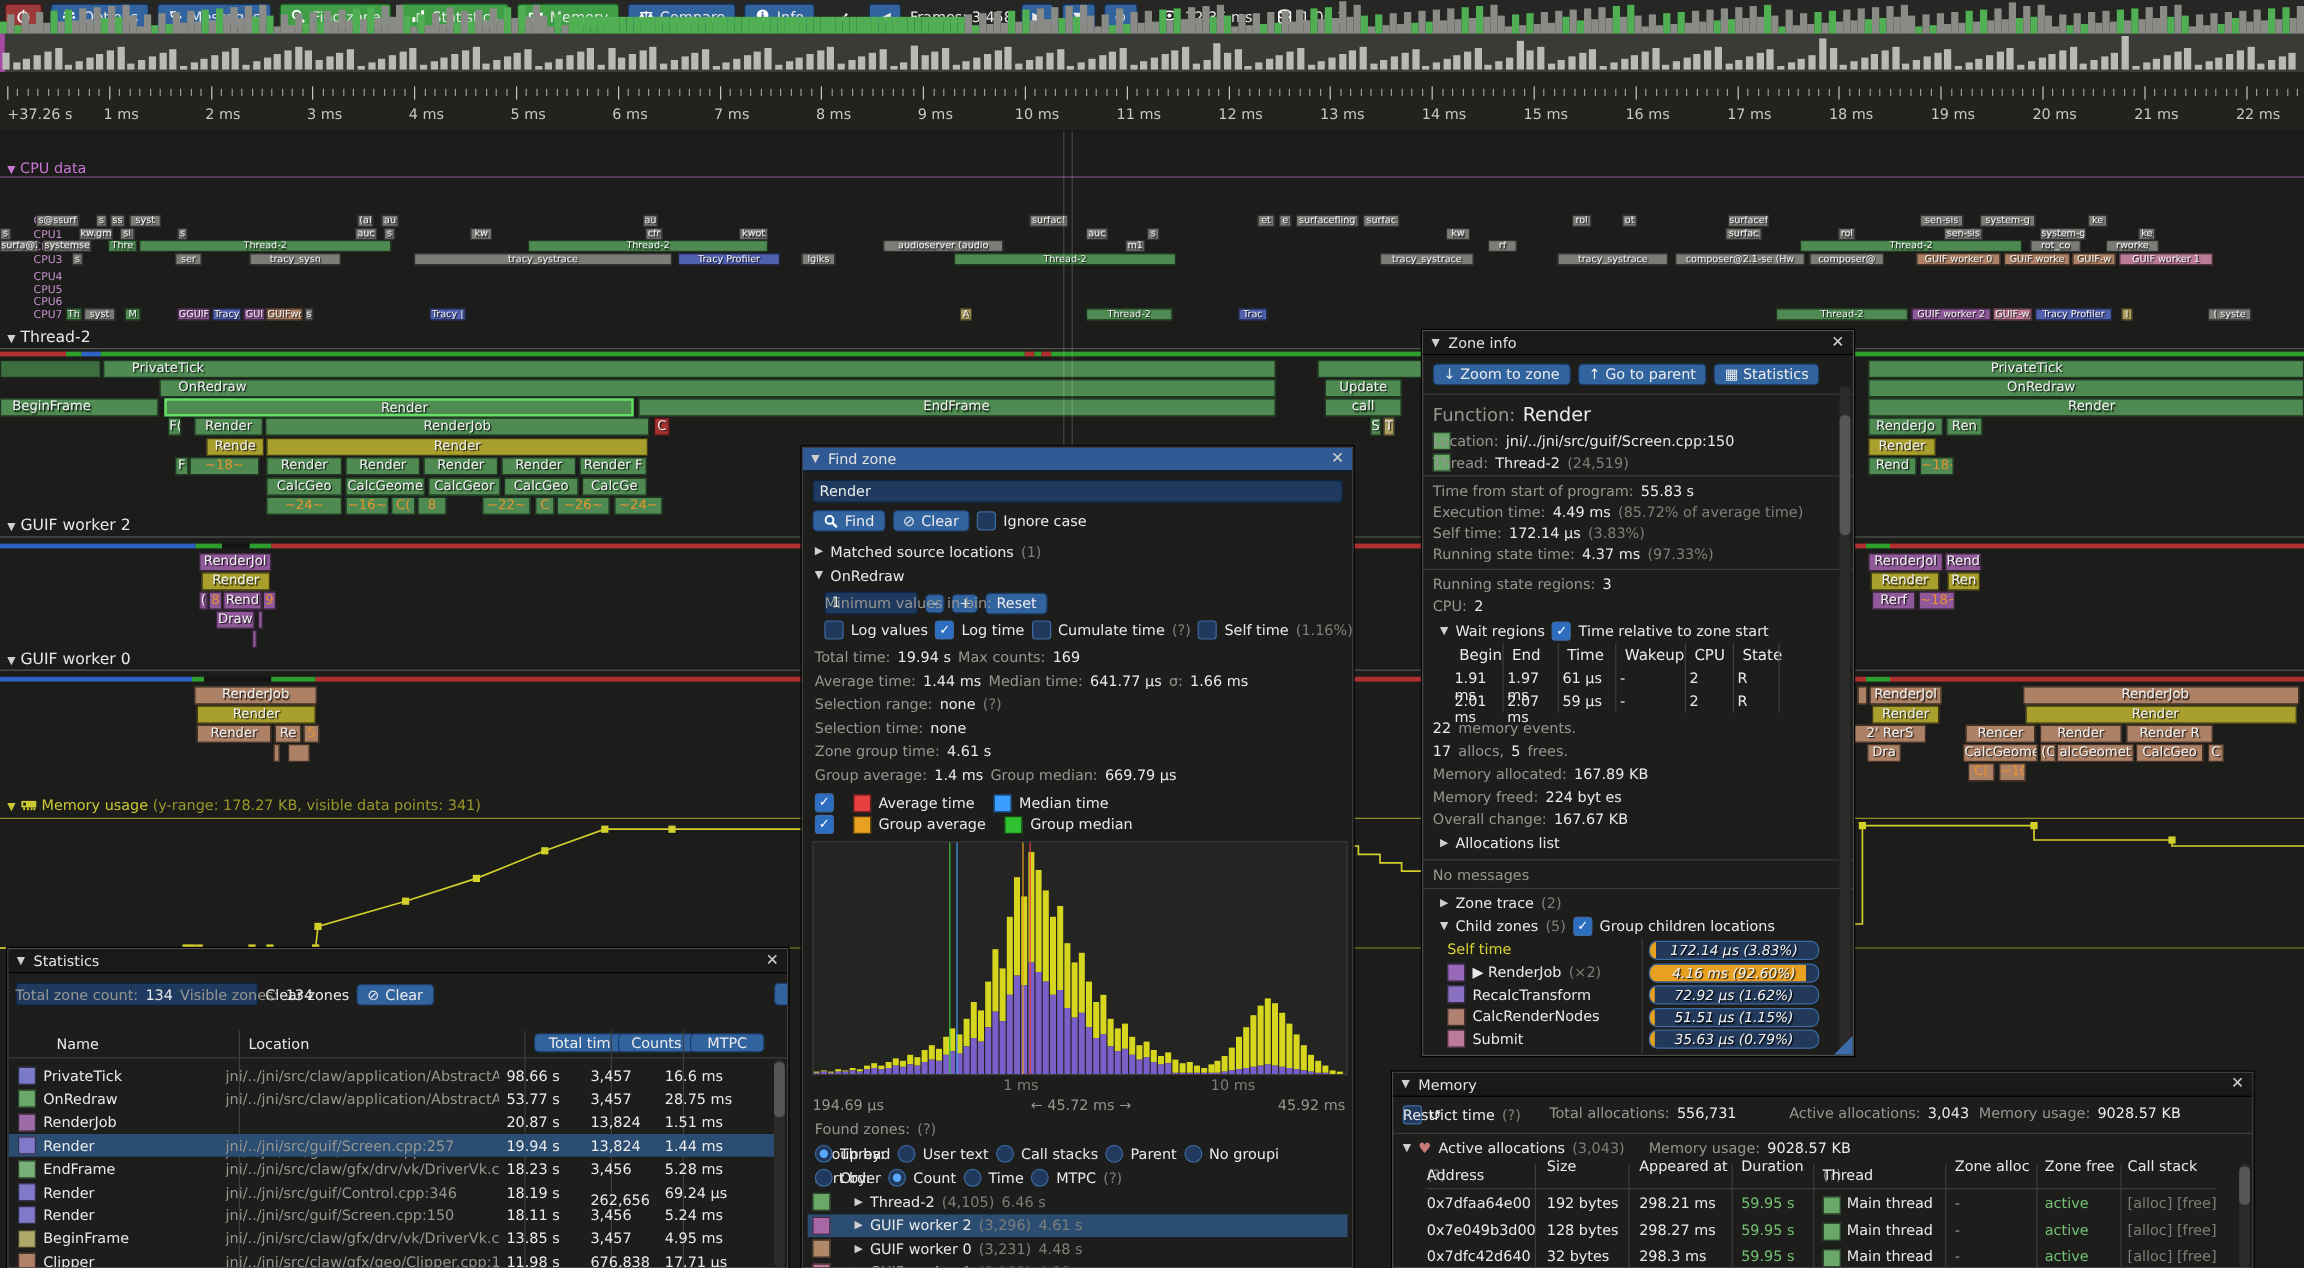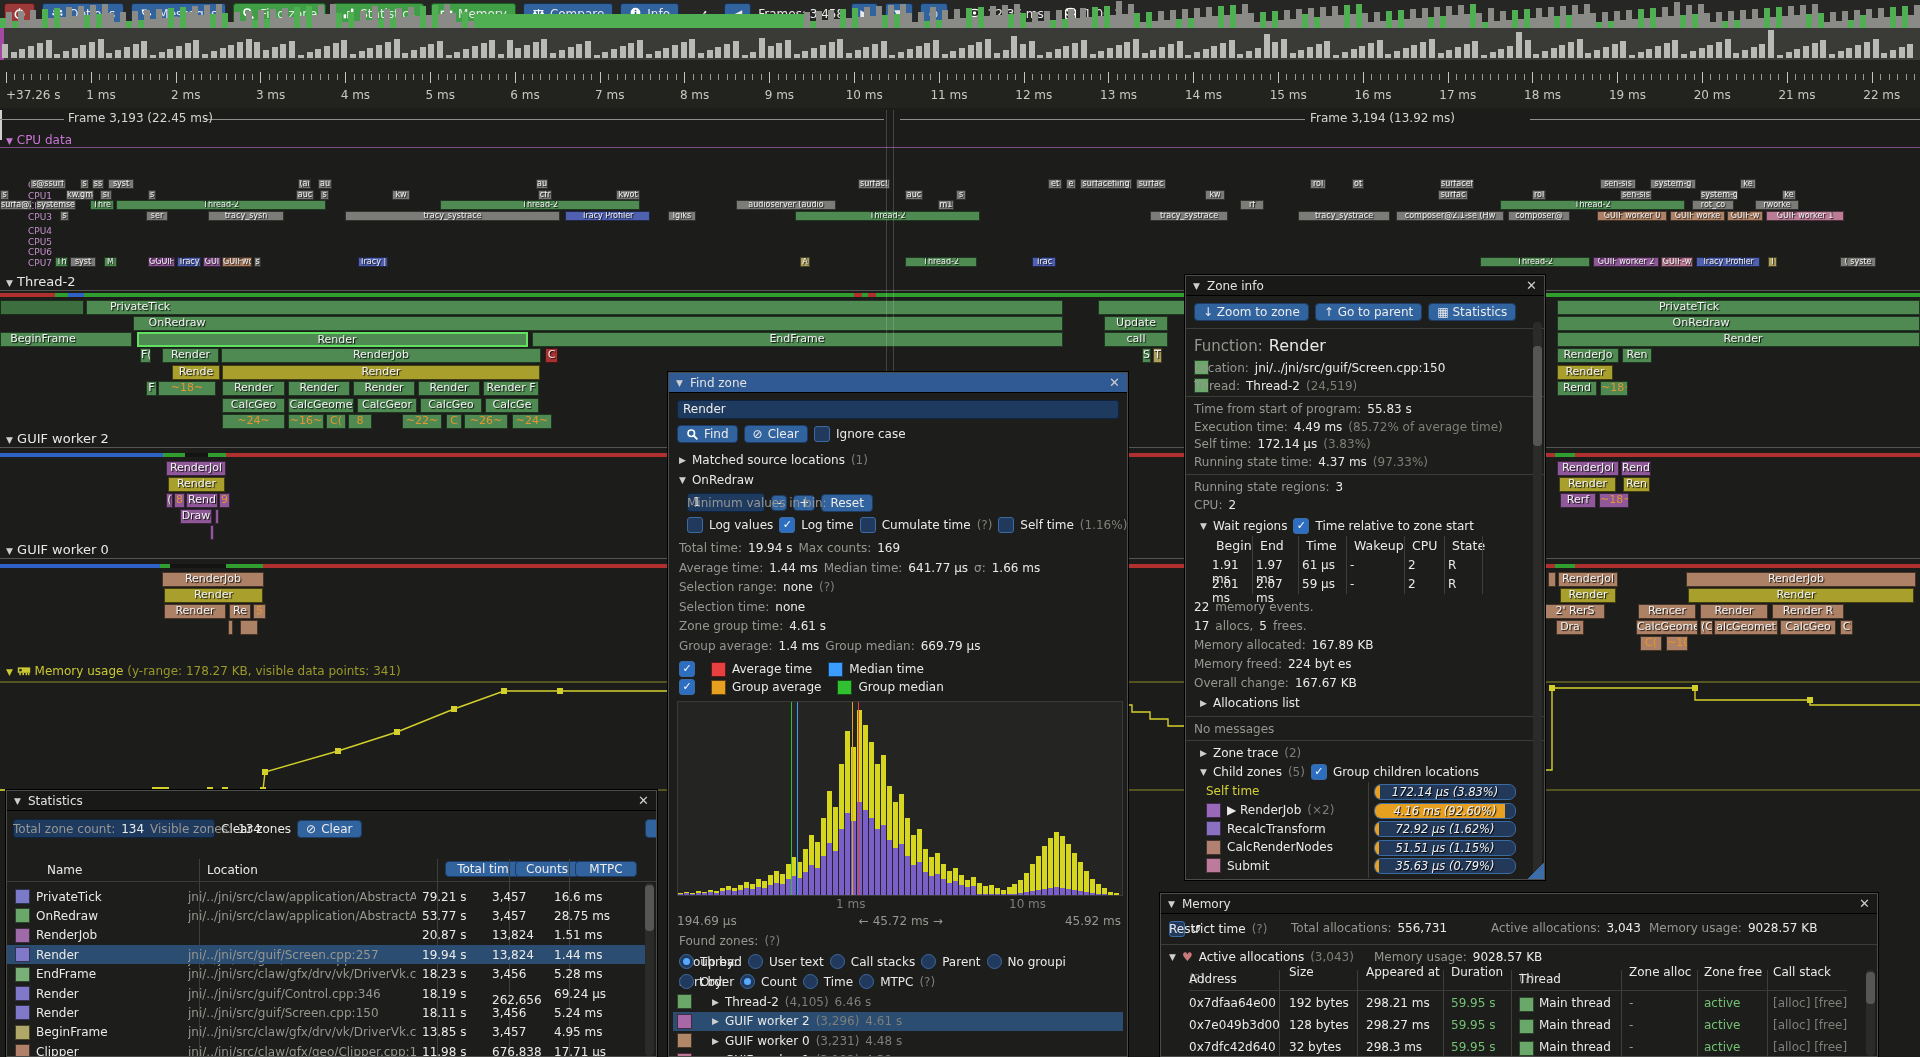--- a/index.html
+++ b/index.html
@@ -649,30 +649,20 @@
       <div class="rlabel" style="left: 1203.4px;">14 ms</div>
       <div class="rlabel" style="left: 1288.2px;">15 ms</div>
       <div class="rlabel" style="left: 1373px;">16 ms</div>
       <div class="rlabel" style="left: 1457.8px;">17 ms</div>
       <div class="rlabel" style="left: 1542.6px;">18 ms</div>
       <div class="rlabel" style="left: 1627.4px;">19 ms</div>
       <div class="rlabel" style="left: 1712.2px;">20 ms</div>
       <div class="rlabel" style="left: 1797px;">21 ms</div>
       <div class="rlabel" style="left: 1881.8px;">22 ms</div>
     </div>
-  <div id="framerow">
-      <div class="frline" style="left: 0px; width: 64px;"></div>
-      <div class="frline" style="left: 204px; width: 680px;"></div>
-      <div class="frline" style="left: 900px; width: 405px;"></div>
-      <div class="frline" style="left: 1530px; width: 390px;"></div>
-      <div class="frtext" style="left: 68px;">Frame 3,193 (22.45 ms)</div>
-      <div class="frtext" style="left: 1310px;">Frame 3,194 (13.92 ms)</div>
-      <div style="left: 886px; top: 2px; width: 2px; height: 15px; background: rgb(207, 207, 207);"></div>
-      <div style="left: 891px; top: 2px; width: 2px; height: 15px; background: rgb(207, 207, 207);"></div>
-    </div>
   <div id="timeline">
       <div class="sec-head" style="left: 6px; top: 133px; color: rgb(200, 117, 212);"><span class="tri" style="color:#c875d4">▼</span> <span>CPU data</span></div>
       <div class="sec-line" style="left: 0px; top: 147px; background: rgb(122, 78, 130);"></div>
       <div style="left: 0px; top: 150px; width: 1920px; height: 28px; overflow: hidden;">
         <div style="left: 0px; top: 18px; width: 6px; height: 10px; position: absolute; background: rgb(79, 175, 82);"></div>
         <div style="left: 6px; top: 12px; width: 6px; height: 16px; position: absolute; background: rgb(138, 138, 134);"></div>
         <div style="left: 12px; top: 21px; width: 6px; height: 7px; position: absolute; background: rgb(79, 175, 82);"></div>
         <div style="left: 18px; top: 11px; width: 6px; height: 17px; position: absolute; background: rgb(138, 138, 134);"></div>
         <div style="left: 24px; top: 20px; width: 6px; height: 8px; position: absolute; background: rgb(138, 138, 134);"></div>
         <div style="left: 30px; top: 10px; width: 6px; height: 18px; position: absolute; background: rgb(138, 138, 134);"></div>
@@ -1273,21 +1263,21 @@
           <span class="btn small" style="position: absolute; left: 568px; top: 50px; width: 50px; justify-content: center;">MTPC</span>
           <div class="colsep" style="left: 192px; top: 48px; height: 199px;"></div>
           <div class="colsep" style="left: 430px; top: 48px; height: 199px;"></div>
           <div class="colsep" style="left: 502px; top: 48px; height: 199px;"></div>
           <div class="colsep" style="left: 562px; top: 48px; height: 199px;"></div>
           <div class="hr" style="left: 0px; top: 70px; width: 649px;"></div>
           <div class="row" style="left: 0px; top: 76px; width: 637px; height: 19px; padding-left: 8px;">
             <span class="sw" style="background: rgb(122, 122, 200);"></span>
             <span class="vl" style="width: 146px; overflow: hidden;">PrivateTick</span>
             <span class="lb" style="width: 228px; overflow: hidden; flex: 0 0 auto;">jni/../jni/src/claw/application/AbstractApp.</span>
-            <span class="vl" style="width: 64px;">79.21 s</span>
+            <span class="vl" style="width: 64px;">98.66 s</span>
             <span class="vl" style="width: 56px;">3,457</span>
             <span class="vl">16.6 ms</span>
           </div>
           <div class="row" style="left: 0px; top: 95.4px; width: 637px; height: 19px; padding-left: 8px;">
             <span class="sw" style="background: rgb(106, 168, 106);"></span>
             <span class="vl" style="width: 146px; overflow: hidden;">OnRedraw</span>
             <span class="lb" style="width: 228px; overflow: hidden; flex: 0 0 auto;">jni/../jni/src/claw/application/AbstractApp.</span>
             <span class="vl" style="width: 64px;">53.77 s</span>
             <span class="vl" style="width: 56px;">3,457</span>
             <span class="vl">28.75 ms</span>

